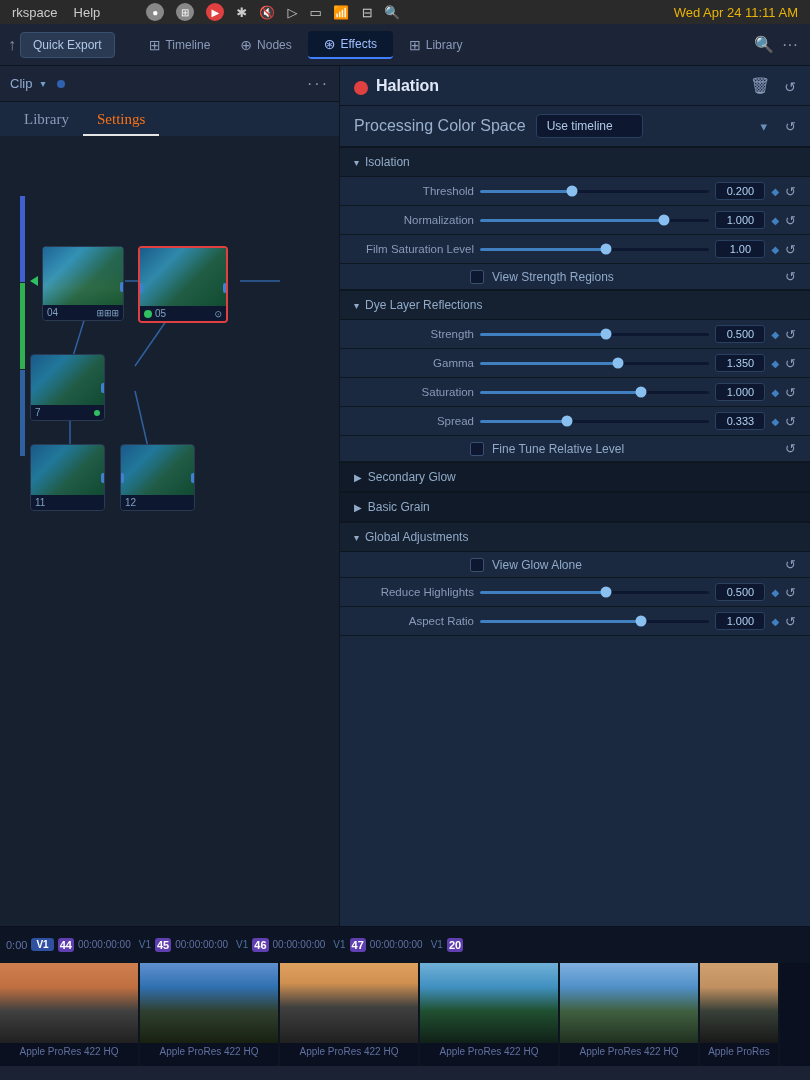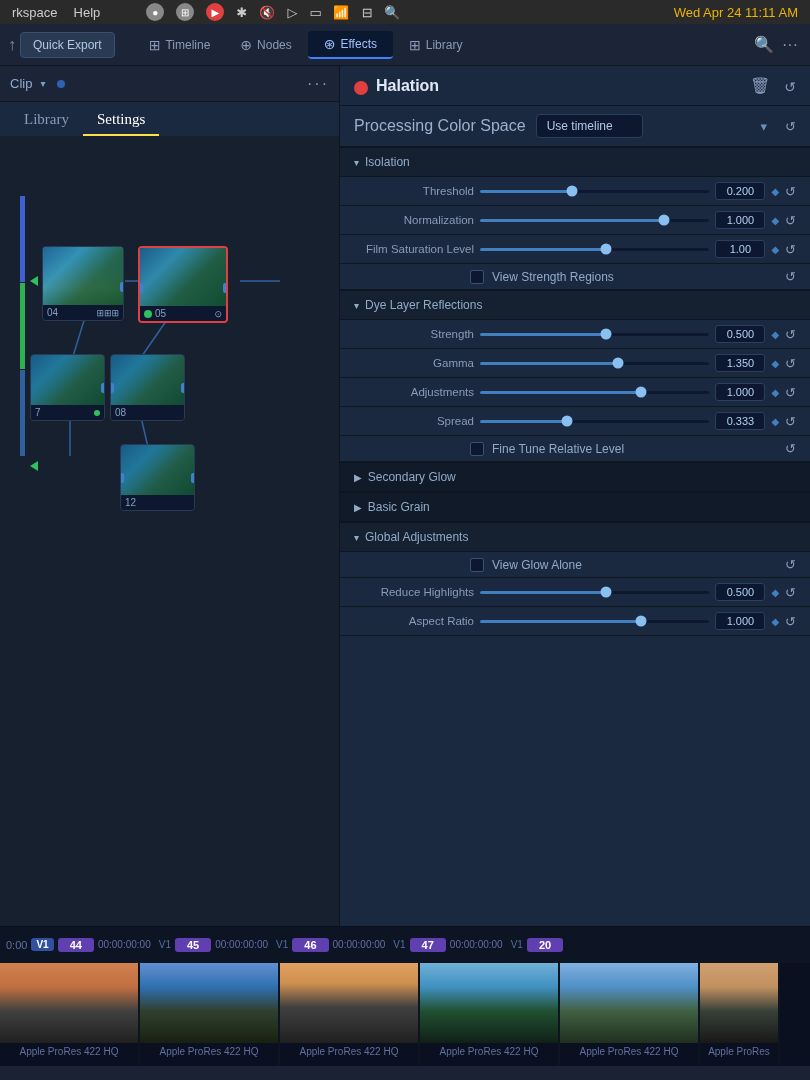--- a/index.html
+++ b/index.html
@@ -166,22 +166,22 @@
     }
     .sub-tab {
       padding: 6px 14px;
       font-size: 15px;
       color: #8a9ab8;
       cursor: pointer;
       border-bottom: 2px solid transparent;
       font-family: Liberation Serif, serif;
     }
     .sub-tab.active {
-      color: #ffffff;
-      border-bottom: 2px solid #fde047;
+      color: #f97316;
+      border-bottom: 2px solid #e5e5e5;
     }
 
     
     .nodes-canvas {
       background: #16202e;
       flex: 1;
       position: relative;
       overflow: hidden;
     }
 
@@ -391,21 +391,21 @@
       align-items: center;
       gap: 4px;
       color: #8090a8;
       font-size: 11px;
       white-space: nowrap;
     }
     .clip-number {
       background: #4060c0;
       color: #fff;
       border-radius: 3px;
-      padding: 1px 12px;
+      padding: 1px 2px;
       font-size: 11px;
       font-weight: 600;
     }
     .clip-number.purple { background: #6040b0; }
     .timecode { font-size: 10px; color: #6070a0; margin-right: 4px; }
     .v1-label { font-size: 10px; color: #5070a0; }
 
     
     .filmstrip {
       display: flex;
@@ -563,31 +563,30 @@
         <div class="node-thumb" style="height:50px;">
           <div style="width:100%;height:100%;background:linear-gradient(135deg,#1a6090 0%,#2080a0 30%,#206040 60%,#105030 100%);opacity:0.85;"></div>
         </div>
         <div class="node-label">
           <span>7</span>
           <div style="width:6px;height:6px;border-radius:50%;background:#30c060;margin-left:auto;"></div>
         </div>
         <div style="position:absolute;right:-7px;top:28px;width:10px;height:10px;background:#4080d0;border-radius:2px;"></div>
       </div>
 
-      <div class="node" style="left:90px;top:218px;width:75px;">
+
+      <div class="node" style="left:10px;top:308px;width:75px;">
         <div class="node-thumb" style="height:50px;">
           <div style="width:100%;height:100%;background:linear-gradient(135deg,#1a6090 0%,#2080a0 30%,#206040 60%,#105030 100%);opacity:0.85;"></div>
         </div>
         <div class="node-label">
-          <span>08</span>
-        </div>
-        <div style="position:absolute;left:-7px;top:28px;width:10px;height:10px;background:#4080d0;border-radius:2px;"></div>
+          <span>11</span>
+        </div>
         <div style="position:absolute;right:-7px;top:28px;width:10px;height:10px;background:#4080d0;border-radius:2px;"></div>
       </div>
-
 
       <div class="node" style="left:100px;top:308px;width:75px;">
         <div class="node-thumb" style="height:50px;">
           <div style="width:100%;height:100%;background:linear-gradient(135deg,#1a6090 0%,#2080a0 30%,#206040 60%,#105030 100%);opacity:0.85;"></div>
         </div>
         <div class="node-label">
           <span>12</span>
         </div>
         <div style="position:absolute;left:-7px;top:28px;width:10px;height:10px;background:#4080d0;border-radius:2px;"></div>
         <div style="position:absolute;right:-7px;top:28px;width:10px;height:10px;background:#4080d0;border-radius:2px;"></div>
@@ -679,21 +678,21 @@
       <div class="slider-track">
         <div class="slider-fill" style="width:60%;"></div>
         <div class="slider-thumb" style="left:60%;"></div>
       </div>
       <span class="param-value">1.350</span>
       <span class="diamond-btn">◆</span>
       <span class="reset-btn-sm">↺</span>
     </div>
 
     <div class="param-row">
-      <span class="param-label">Adjustments</span>
+      <span class="param-label">Saturation</span>
       <div class="slider-track">
         <div class="slider-fill" style="width:70%;"></div>
         <div class="slider-thumb" style="left:70%;"></div>
       </div>
       <span class="param-value">1.000</span>
       <span class="diamond-btn">◆</span>
       <span class="reset-btn-sm">↺</span>
     </div>
 
     <div class="param-row">

